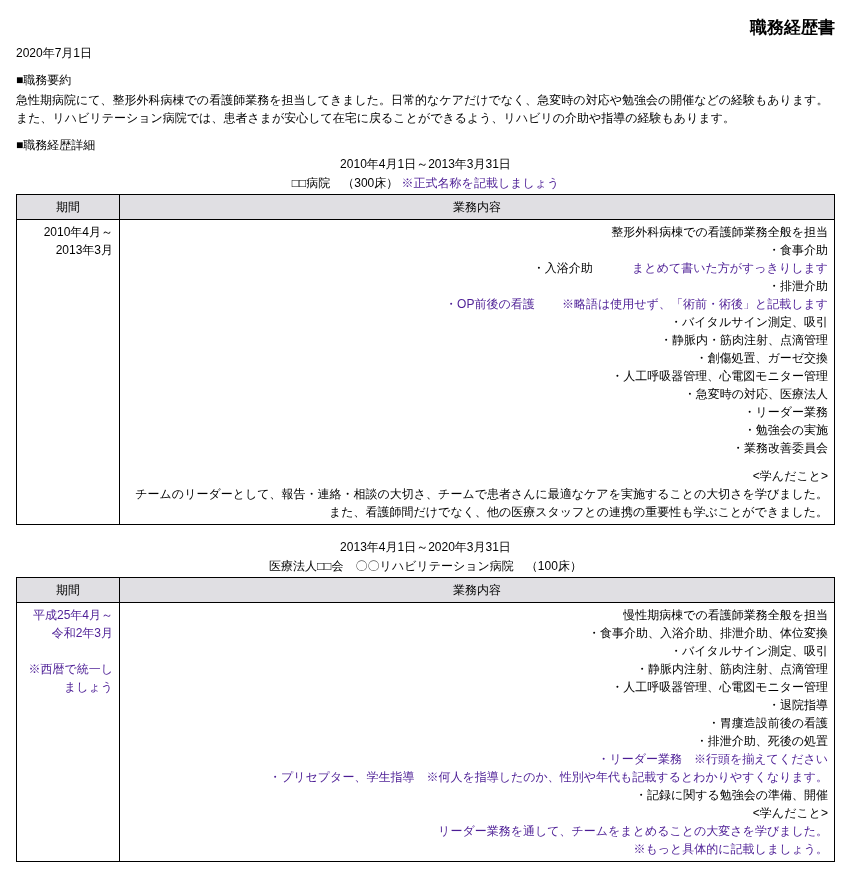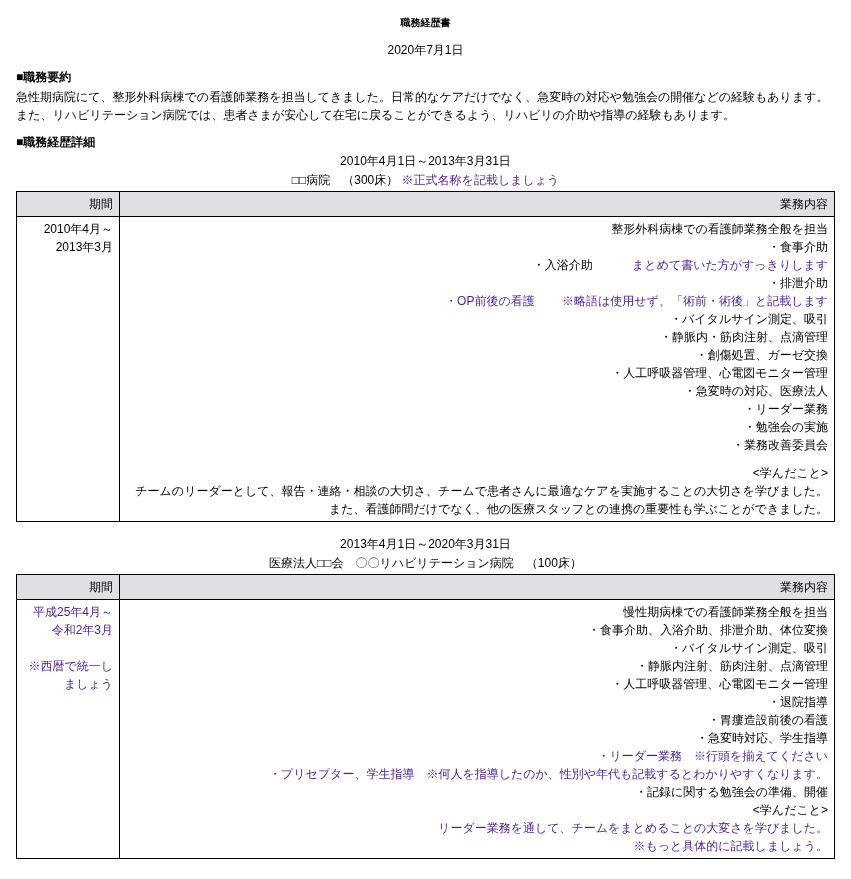--- a/index.html
+++ b/index.html
@@ -6,32 +6,32 @@
       font-family: 'MS PGothic', 'Meiryo', sans-serif;
       font-size: 12px;
       color: #000;
       background: #fff;
       margin: 0;
       padding: 16px;
       width: 851px;
       box-sizing: border-box;
     }
     .title {
-      text-align: center;
+      text-align: right;
       font-weight: bold;
-      font-size: 10px;
-      margin-bottom: 12px;
+      font-size: 17px;
+      margin-bottom: 6px;
     }
     .header-right {
-      text-align: center;
+      text-align: left;
       line-height: 1.4;
       margin-bottom: 8px;
     }
     .section-title {
-      font-weight: bold;
+      font-weight: normal;
       margin-top: 10px;
       margin-bottom: 2px;
     }
     .body-text {
       line-height: 1.5;
       margin-bottom: 10px;
       font-family: Liberation Serif, serif;
     }
     .red {
       color: #4c1d95;
@@ -48,21 +48,21 @@
     th, td {
       border: 1px solid #000;
       padding: 3px 6px;
       vertical-align: top;
       font-size: 12px;
       line-height: 1.5;
       text-align: right;
     }
     th {
       background: #E0DFE3;
-      text-align: right;
+      text-align: center;
       font-weight: normal;
     }
     .col-period {
       width: 90px;
     }
   </style>
 </head>
 <body>
 
 <div class="title">職務経歴書</div>
@@ -131,21 +131,21 @@
       <div class="red">※西暦で統一しましょう</div>
     </td>
     <td>
       <div>慢性期病棟での看護師業務全般を担当</div>
       <div>・食事介助、入浴介助、排泄介助、体位変換</div>
       <div>・バイタルサイン測定、吸引</div>
       <div>・静脈内注射、筋肉注射、点滴管理</div>
       <div>・人工呼吸器管理、心電図モニター管理</div>
       <div>・退院指導</div>
       <div>・胃瘻造設前後の看護</div>
-      <div>・急変時対応、学生指導</div>
+      <div>・排泄介助、死後の処置</div>
       <div class="red">・リーダー業務　※行頭を揃えてください</div>
       <div class="red">・プリセプター、学生指導　※何人を指導したのか、性別や年代も記載するとわかりやすくなります。</div>
       <div>・記録に関する勉強会の準備、開催</div>
       <div>&lt;学んだこと&gt;</div>
       <div class="red">リーダー業務を通して、チームをまとめることの大変さを学びました。</div>
       <div class="red">※もっと具体的に記載しましょう。</div>
     </td>
   </tr>
 </tbody>
   </table>

